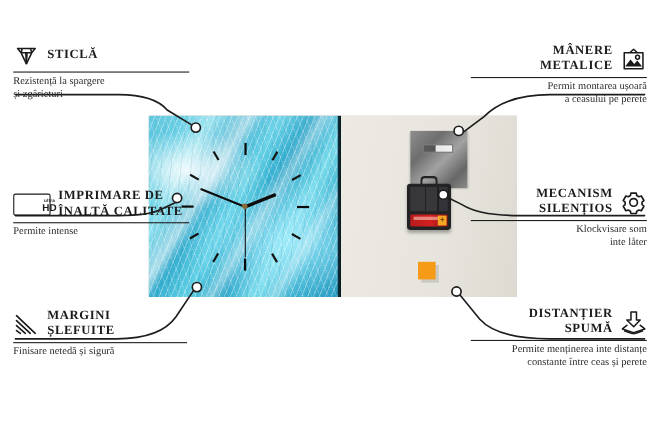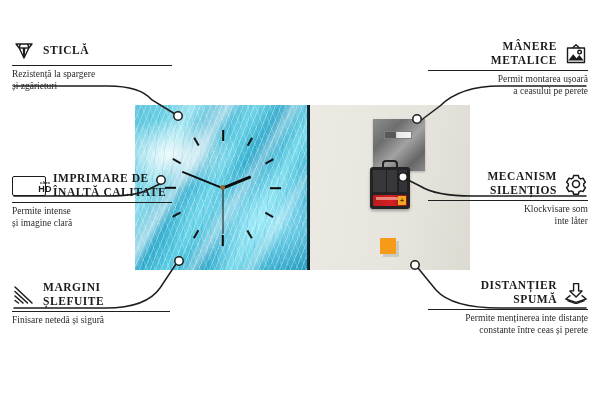--- a/index.html
+++ b/index.html
@@ -299,21 +299,20 @@
         <span class="h">HD</span>
       </div>
       <div class="titles">
         <div>IMPRIMARE DE</div>
         <div>ÎNALTĂ CALITATE</div>
       </div>
     </div>
     <div class="rule"></div>
     <div class="sub">
       <div>Permite intense</div>
-      <div>și imagine clară</div>
     </div>
   </div>
 
   <div class="feat left" id="f-edges">
     <div class="head">
       <svg class="ico" viewBox="0 0 24 22">
         <g stroke="currentColor" stroke-width="1.5" stroke-linecap="round">
           <path d="M3 3 L20 19"></path>
           <path d="M3 7.5 L15.5 19"></path>
           <path d="M3 12 L11 19"></path>

